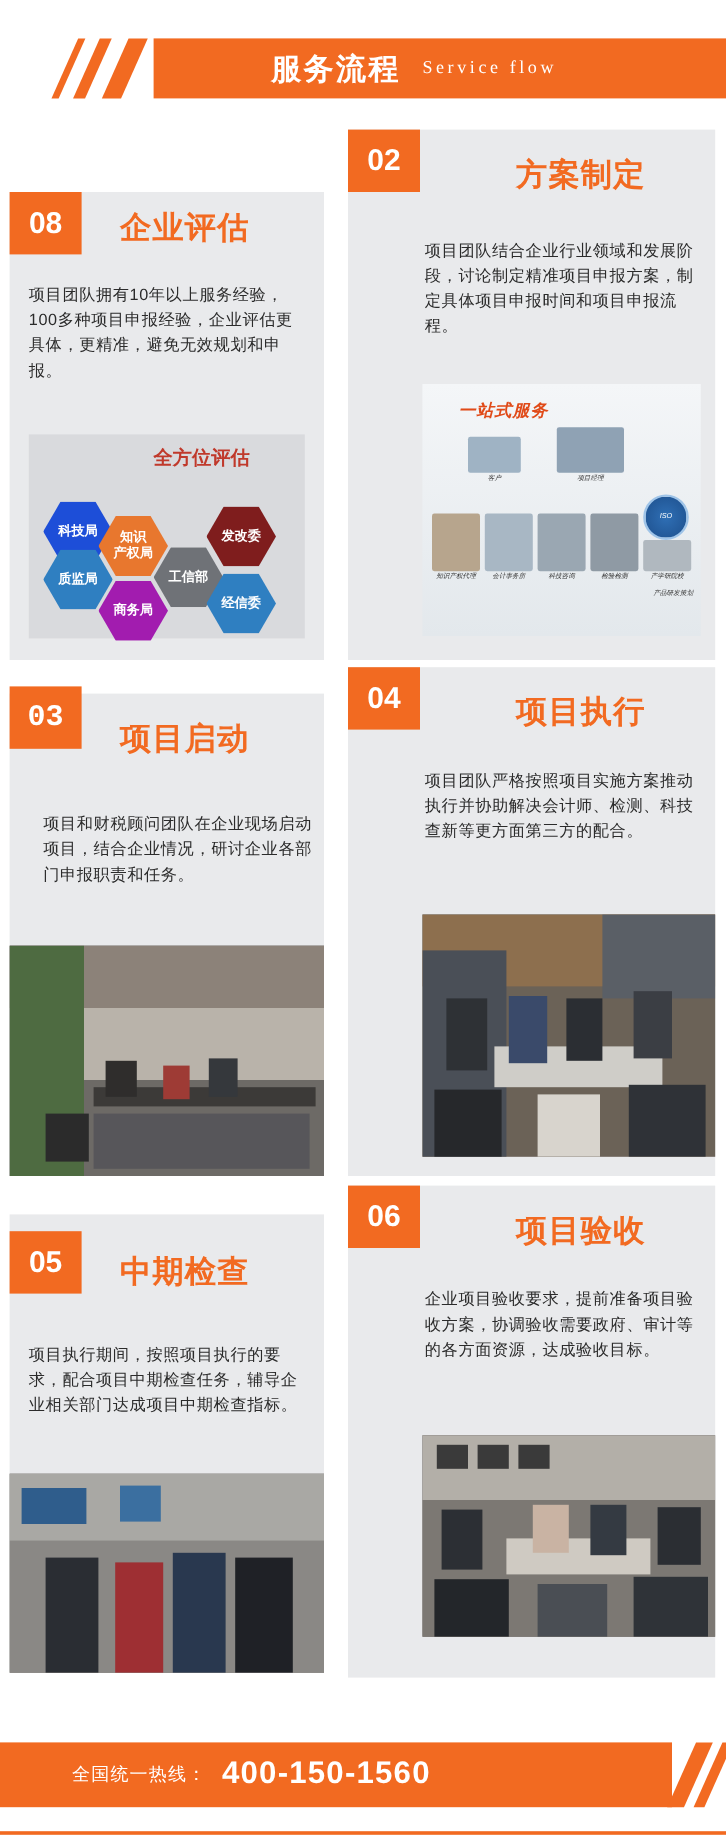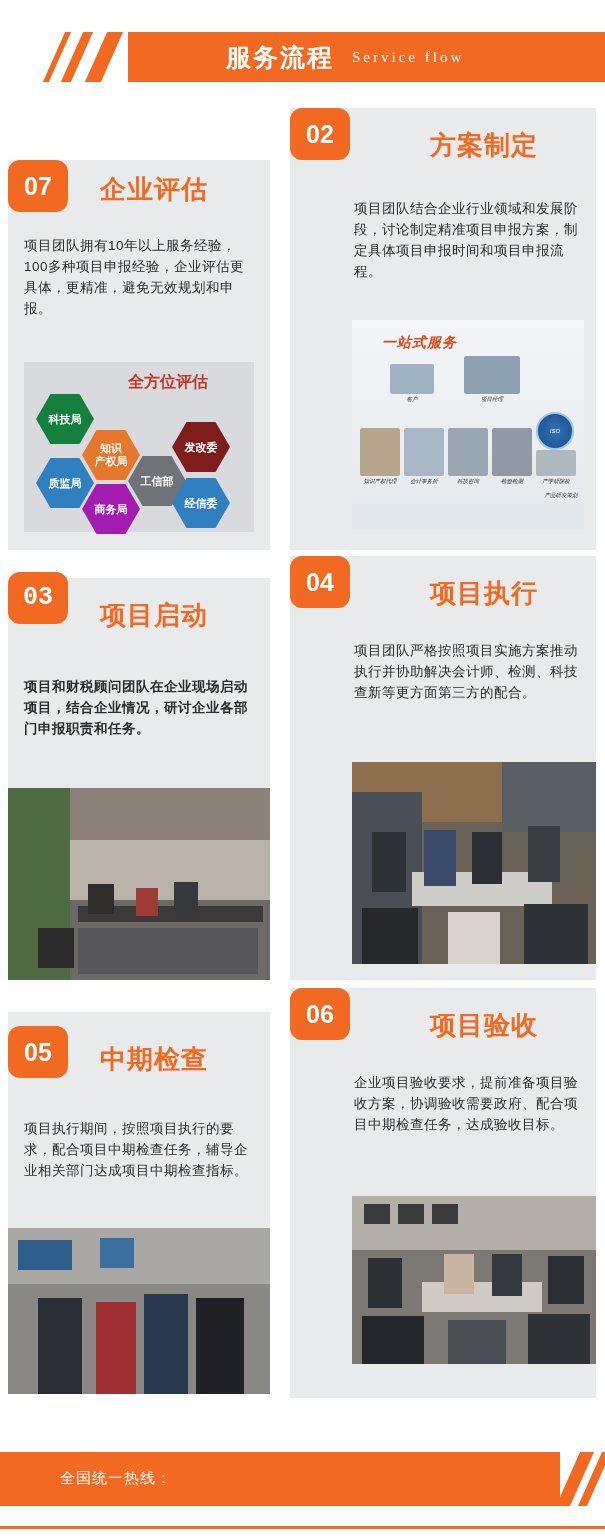--- a/index.html
+++ b/index.html
@@ -66,21 +66,20 @@
     position: absolute;
     background: #f26a21;
     color: #ffffff;
     font-size: 25px;
     font-weight: bold;
     font-family: "Liberation Sans", sans-serif;
     text-align: center;
     line-height: 52px;
     width: 60px;
     height: 52px;
-    border-radius: 12px;
   }
   .card-title {
     position: absolute;
     color: #f26a21;
     font-size: 26px;
     font-weight: bold;
     letter-spacing: 1px;
   }
   .card-text {
     position: absolute;
@@ -220,27 +219,27 @@
   <div class="header-slash hs3"></div>
   <div class="header-slash hs2"></div>
   <div class="header-slash hs1"></div>
   <div class="header-bar"></div>
   <div class="header-title">服务流程</div>
   <div class="header-sub">Service flow</div>
 </div>
 
 <div class="card" style="left:8px; top:160px; width:262px; height:390px;">
 </div>
-<div class="card-num" style="left:8px; top:160px;">07</div>
+<div class="card-num" style="left:8px; top:160px;">08</div>
 <div class="card-title" style="left:100px; top:172px;">企业评估</div>
 <div class="card-text" style="left:24px; top:235px; width:226px;">项目团队拥有10年以上服务经验，100多种项目申报经验，企业评估更具体，更精准，避免无效规划和申报。</div>
 
 <div class="hexwrap" style="left:24px; top:362px; width:230px; height:170px;">
   <div class="hexlabel" style="left:104px; top:10px;font-family:Liberation Serif, serif;">全方位评估</div>
-  <div class="hex" style="left:12px; top:32px; background:#15803d;">科技局</div>
+  <div class="hex" style="left:12px; top:56px; background:#1d4ed8;">科技局</div>
   <div class="hex" style="left:58px; top:68px; background:#e8772e; white-space:pre;">知识
 产权局</div>
   <div class="hex" style="left:148px; top:60px; background:#7f1d1d;">发改委</div>
   <div class="hex" style="left:12px; top:96px; background:#2f7fc1;">质监局</div>
   <div class="hex" style="left:104px; top:94px; background:#6f7277;">工信部</div>
   <div class="hex" style="left:58px; top:122px; background:#a21caf;">商务局</div>
   <div class="hex" style="left:148px; top:116px; background:#2f7fc1;">经信委</div>
 </div>
 
 <div class="card" style="left:290px; top:108px; width:306px; height:442px;">
@@ -269,21 +268,21 @@
   <div class="illus-cap" style="left:93px;  top:158px;">科技咨询</div>
   <div class="illus-cap" style="left:137px; top:158px;">检验检测</div>
   <div class="illus-cap" style="left:181px; top:158px;">产学研院校</div>
   <div class="illus-cap" style="left:186px; top:172px;">产品研发策划</div>
 </div>
 
 <div class="card" style="left:8px; top:578px; width:262px; height:402px;">
 </div>
 <div class="card-num" style="left:8px; top:572px;font-family:Liberation Mono, monospace;">03</div>
 <div class="card-title" style="left:100px; top:598px;">项目启动</div>
-<div class="card-text" style="left:24px; top:676px; width:226px;font-weight:bold;">项目和财税顾问团队在企业现场启动项目，结合企业情况，研讨企业各部门申报职责和任务。</div>
+<div class="card-text" style="left:36px; top:676px; width:226px;">项目和财税顾问团队在企业现场启动项目，结合企业情况，研讨企业各部门申报职责和任务。</div>
 
 <div class="photo" style="left:8px; top:788px; width:262px; height:192px; background:#6d6a66;">
   <div class="pp" style="left:0; top:0; width:262px; height:52px; background:#8c8279;"></div>
   <div class="pp" style="left:0; top:0; width:62px; height:192px; background:#4e6b41;"></div>
   <div class="pp" style="left:62px; top:52px; width:200px; height:60px; background:#b9b3aa;"></div>
   <div class="pp" style="left:70px; top:118px; width:185px; height:16px; background:#3c3a38;"></div>
   <div class="pp" style="left:80px; top:96px; width:26px; height:30px; background:#2f2d2c;"></div>
   <div class="pp" style="left:128px; top:100px; width:22px; height:28px; background:#9e3b35;"></div>
   <div class="pp" style="left:166px; top:94px; width:24px; height:32px; background:#35383c;"></div>
   <div class="pp" style="left:30px; top:140px; width:36px; height:40px; background:#2b2b2b;"></div>
@@ -324,21 +323,21 @@
   <div class="pp" style="left:30px; top:70px; width:44px; height:96px; background:#2a2d33;"></div>
   <div class="pp" style="left:88px; top:74px; width:40px; height:92px; background:#9e2f33;"></div>
   <div class="pp" style="left:136px; top:66px; width:44px; height:100px; background:#29384f;"></div>
   <div class="pp" style="left:188px; top:70px; width:48px; height:96px; background:#1f2126;"></div>
 </div>
 
 <div class="card" style="left:290px; top:988px; width:306px; height:410px;">
 </div>
 <div class="card-num" style="left:290px; top:988px;">06</div>
 <div class="card-title" style="left:430px; top:1008px;">项目验收</div>
-<div class="card-text" style="left:354px; top:1072px; width:226px;">企业项目验收要求，提前准备项目验收方案，协调验收需要政府、配合项目中期检查任务，达成验收目标。</div>
+<div class="card-text" style="left:354px; top:1072px; width:226px;">企业项目验收要求，提前准备项目验收方案，协调验收需要政府、审计等的各方面资源，达成验收目标。</div>
 
 <div class="photo" style="left:352px; top:1196px; width:244px; height:168px; background:#6f6b66;">
   <div class="pp" style="left:0; top:0; width:244px; height:54px; background:#b3afa8;"></div>
   <div class="pp" style="left:12px; top:8px; width:26px; height:20px; background:#3a3a3a;"></div>
   <div class="pp" style="left:46px; top:8px; width:26px; height:20px; background:#3a3a3a;"></div>
   <div class="pp" style="left:80px; top:8px; width:26px; height:20px; background:#3a3a3a;"></div>
   <div class="pp" style="left:0; top:54px; width:244px; height:114px; background:#7c7873;"></div>
   <div class="pp" style="left:70px; top:86px; width:120px; height:30px; background:#cfcac2;"></div>
   <div class="pp" style="left:16px; top:62px; width:34px; height:50px; background:#2c2f34;"></div>
   <div class="pp" style="left:92px; top:58px; width:30px; height:40px; background:#c9b3a3;"></div>
@@ -347,14 +346,15 @@
   <div class="pp" style="left:10px; top:120px; width:62px; height:48px; background:#23262a;"></div>
   <div class="pp" style="left:96px; top:124px; width:58px; height:44px; background:#4a4e54;"></div>
   <div class="pp" style="left:176px; top:118px; width:62px; height:50px; background:#2f3338;"></div>
 </div>
 
 <div class="footer">
   <div class="footer-bar"></div>
   <div class="footer-slash fs1"></div>
   <div class="footer-slash fs2"></div>
   <div class="footer-label">全国统一热线：</div>
+  <div class="footer-phone">400-150-1560</div>
 </div>
 <div class="bottom-rule"></div>
 
 </body></html>

